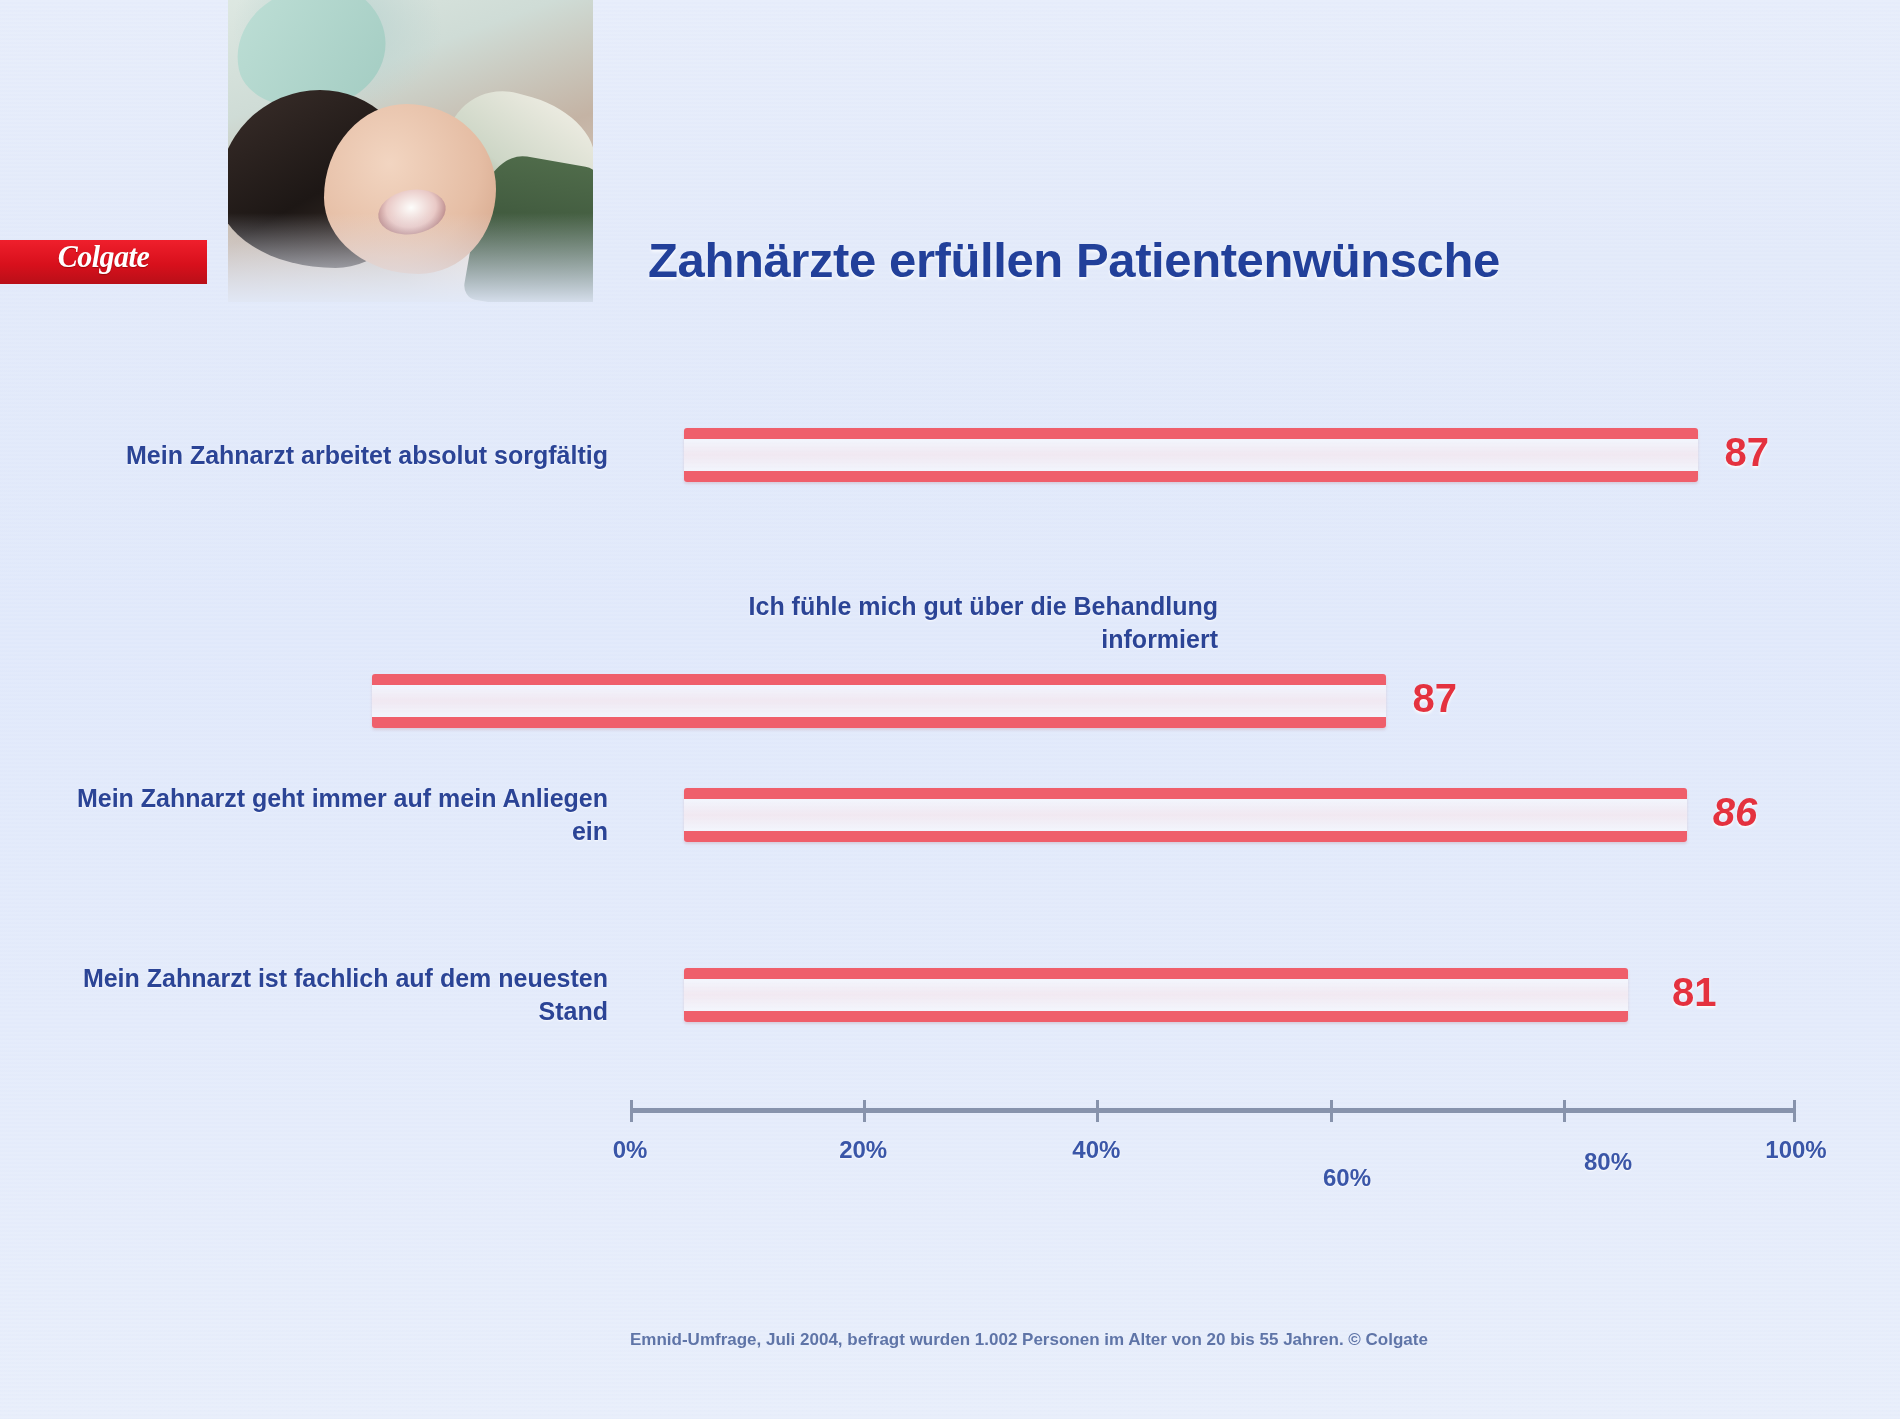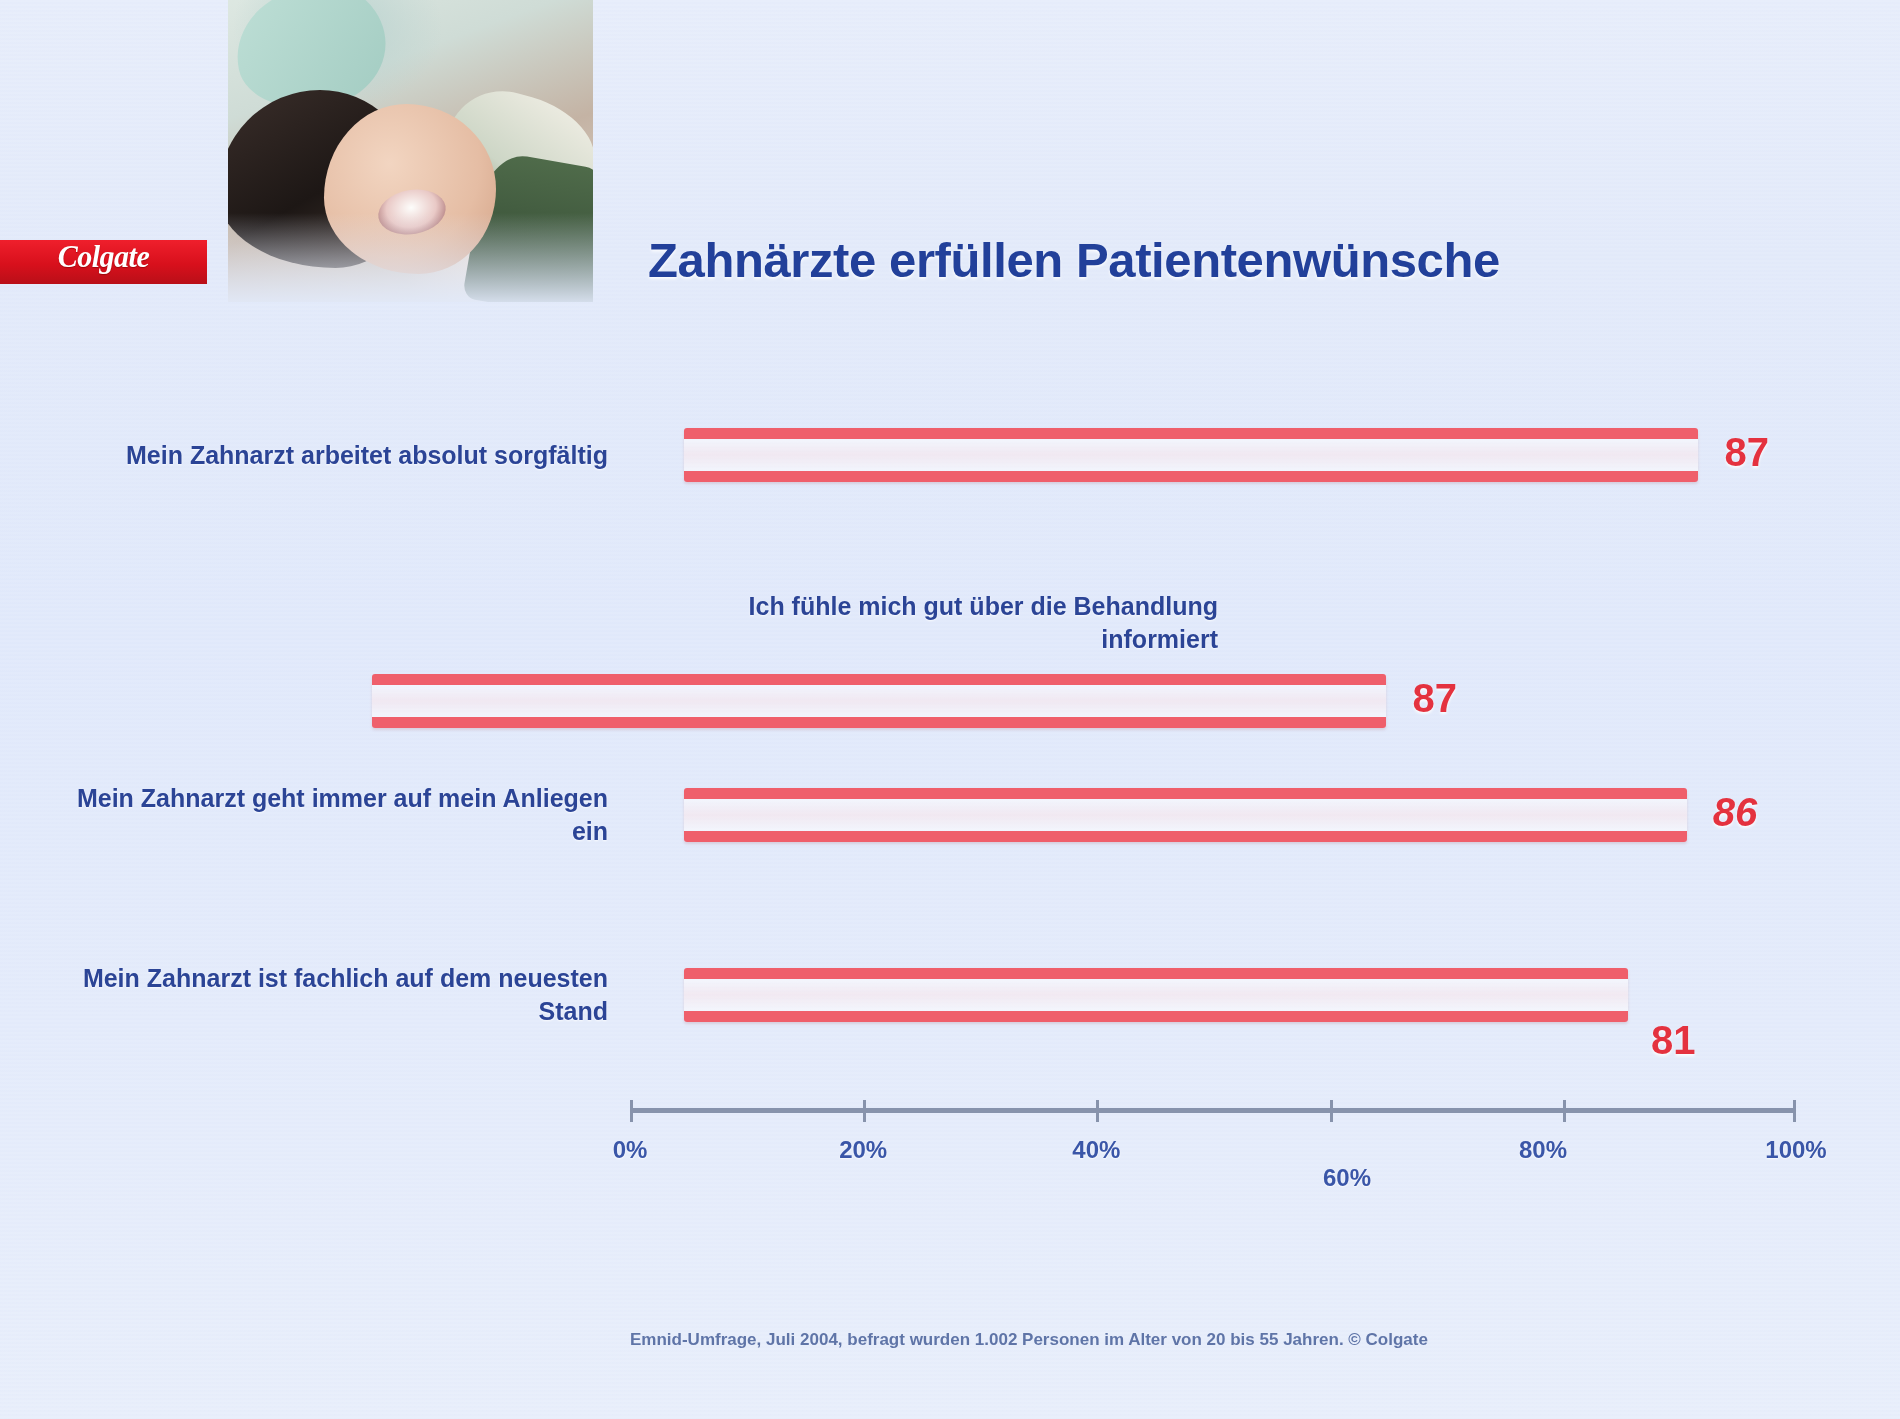--- a/index.html
+++ b/index.html
@@ -323,38 +323,38 @@
       <div class="bar-area">
         <div class="bar" style="width: 1002.76px; border-top-color: rgb(239, 95, 107); border-bottom-color: rgb(239, 95, 107);"></div>
         <div class="value" style="left: 1028.76px; color: rgb(228, 50, 63); font-style: italic;">86</div>
       </div>
     </div>
 
     <div class="row row-3">
       <div class="cat-label">Mein Zahnarzt ist fachlich auf dem neuesten Stand</div>
       <div class="bar-area">
         <div class="bar" style="width: 944.46px; border-top-color: rgb(239, 95, 107); border-bottom-color: rgb(239, 95, 107);"></div>
-        <div class="value" style="left: 967px; color: rgb(228, 50, 63); margin-top: 48px;">81</div>
+        <div class="value" style="left: 988px; color: rgb(228, 50, 63);">81</div>
       </div>
     </div>
   </div>
 
   <div class="axis">
     <div class="axis-line"></div>
   <div class="tick" style="left: 0px;"></div>
       <div class="tick" style="left: 233.2px;"></div>
       <div class="tick" style="left: 466.4px;"></div>
       <div class="tick" style="left: 699.6px;"></div>
       <div class="tick" style="left: 932.8px;"></div>
       <div class="tick" style="left: 1163px;"></div>
     </div>
   <div class="tick-labels">
       <div class="tick-label" style="left: 0px;">0%</div>
       <div class="tick-label" style="left: 233.2px;">20%</div>
       <div class="tick-label" style="left: 466.4px;">40%</div>
       <div class="tick-label" style="left: 717px; margin-top: 28px;">60%</div>
-      <div class="tick-label" style="left: 913px;">80%</div>
+      <div class="tick-label" style="left: 978px; margin-top: 12px;">80%</div>
       <div class="tick-label" style="left: 1166px;">100%</div>
     </div>
 
   <div class="footer">Emnid-Umfrage, Juli 2004, befragt wurden 1.002 Personen im Alter von 20 bis 55 Jahren.  © Colgate</div>
 
 </div>
 
 </body></html>

